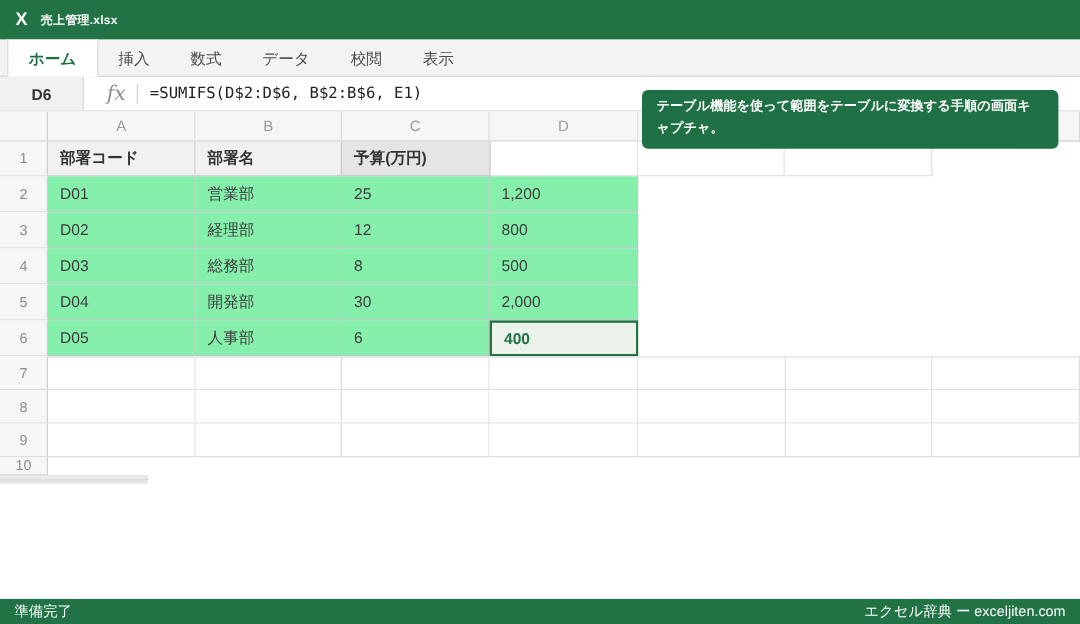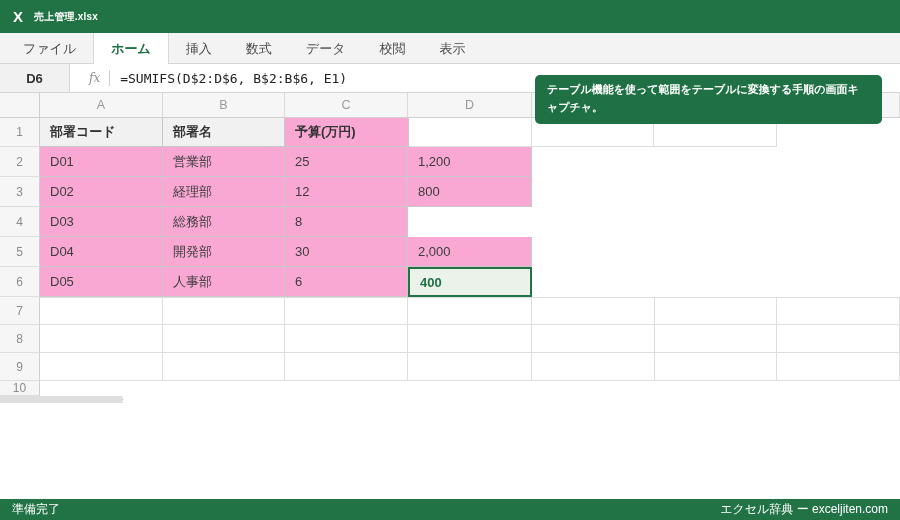--- a/index.html
+++ b/index.html
@@ -42,21 +42,21 @@
     height: 29px; flex: none; background: #fff;
     border-bottom: 1px solid #d4d4d4; display: flex; align-items: center;
   }
   .namebox {
     width: 70px; height: 100%; flex: none; background: #f1f1f1;
     border-right: 1px solid #d8d8d8; display: flex; align-items: center;
     justify-content: center; font-size: 13px; font-weight: 700; color: #333;
   }
   .fx {
     font-family: "DejaVu Serif", serif; font-style: italic;
-    color: #8f8f8f; font-size: 12px; margin-left: 19px; flex: none;
+    color: #8f8f8f; font-size: 17px; margin-left: 19px; flex: none;
   }
   .fxdivider { width: 1px; height: 16px; background: #d0d0d0; margin: 0 10px 0 9px; flex: none; }
   .formula { font-family: "DejaVu Sans Mono", monospace; font-size: 13px; color: #222; white-space: pre; }
 
   
   .sheet { flex: 1; background: #fff; overflow: hidden; position: relative; }
   .gridrow { display: flex; }
   .corner {
     width: 40px; flex: none; background: #f5f6f5;
     border-right: 1px solid #d0d0d0; border-bottom: 1px solid #cfcfcf;
@@ -68,24 +68,24 @@
   }
   .rownum {
     width: 40px; flex: none; background: #f5f6f5;
     border-right: 1px solid #d0d0d0; border-bottom: 1px solid #dedede;
     display: flex; align-items: center; justify-content: center;
     font-size: 12px; color: #8b8b8b;
   }
   .tcell {
     flex: none; border-right: 1px solid #c8c8c8; border-bottom: 1px solid #c8c8c8;
     display: flex; align-items: center; padding-left: 10px;
-    font-size: 13px; color: #3c3c3c; background: #f9a8d4;
+    font-size: 13px; color: #3c3c3c; background: #86efac;
   }
   .tcell.hdr { background: #f1f1f1; font-weight: 700; color: #333; }
-  .tcell.hdr.green { background: #f9a8d4; }
+  .tcell.hdr.green { background: #e5e5e5; }
   .tcell.selected {
     border: 2px solid #217346; background: #eaf2e9;
     color: #1e7145; font-weight: 700;
   }
   .gcell { flex: none; border-right: 1px solid #dedede; border-bottom: 1px solid #dedede; background: #fff; }
   .gcell.topline { border-top: 1px solid #dedede; }
   .filler { flex: 1; background: #fff; }
 
   
   .tooltip {
@@ -103,21 +103,20 @@
 </style>
 </head>
 <body>
 
 <div class="titlebar">
   <span class="logo">X</span>
   <span class="title">売上管理.xlsx</span>
 </div>
 
 <div class="ribbon">
-  <div class="tab">ファイル</div>
   <div class="tab active">ホーム</div>
   <div class="tab">挿入</div>
   <div class="tab">数式</div>
   <div class="tab">データ</div>
   <div class="tab">校閲</div>
   <div class="tab">表示</div>
 </div>
 
 <div class="formulabar">
   <div class="namebox">D6</div>
@@ -160,20 +159,21 @@
       <div class="tcell" style="width: 122px;">経理部</div>
       <div class="tcell" style="width: 123px;">12</div>
       <div class="tcell" style="width: 124px;">800</div>
       <div class="filler"></div>
     </div>
     <div class="gridrow" style="height: 30px;">
       <div class="rownum" style="width: 40px;">4</div>
       <div class="tcell" style="width: 123px;">D03</div>
       <div class="tcell" style="width: 122px;">総務部</div>
       <div class="tcell" style="width: 123px;">8</div>
+      <div class="tcell" style="width: 124px;">500</div>
       <div class="filler"></div>
     </div>
     <div class="gridrow" style="height: 30px;">
       <div class="rownum" style="width: 40px;">5</div>
       <div class="tcell" style="width: 123px;">D04</div>
       <div class="tcell" style="width: 122px;">開発部</div>
       <div class="tcell" style="width: 123px;">30</div>
       <div class="tcell" style="width: 124px;">2,000</div>
       <div class="filler"></div>
     </div>

